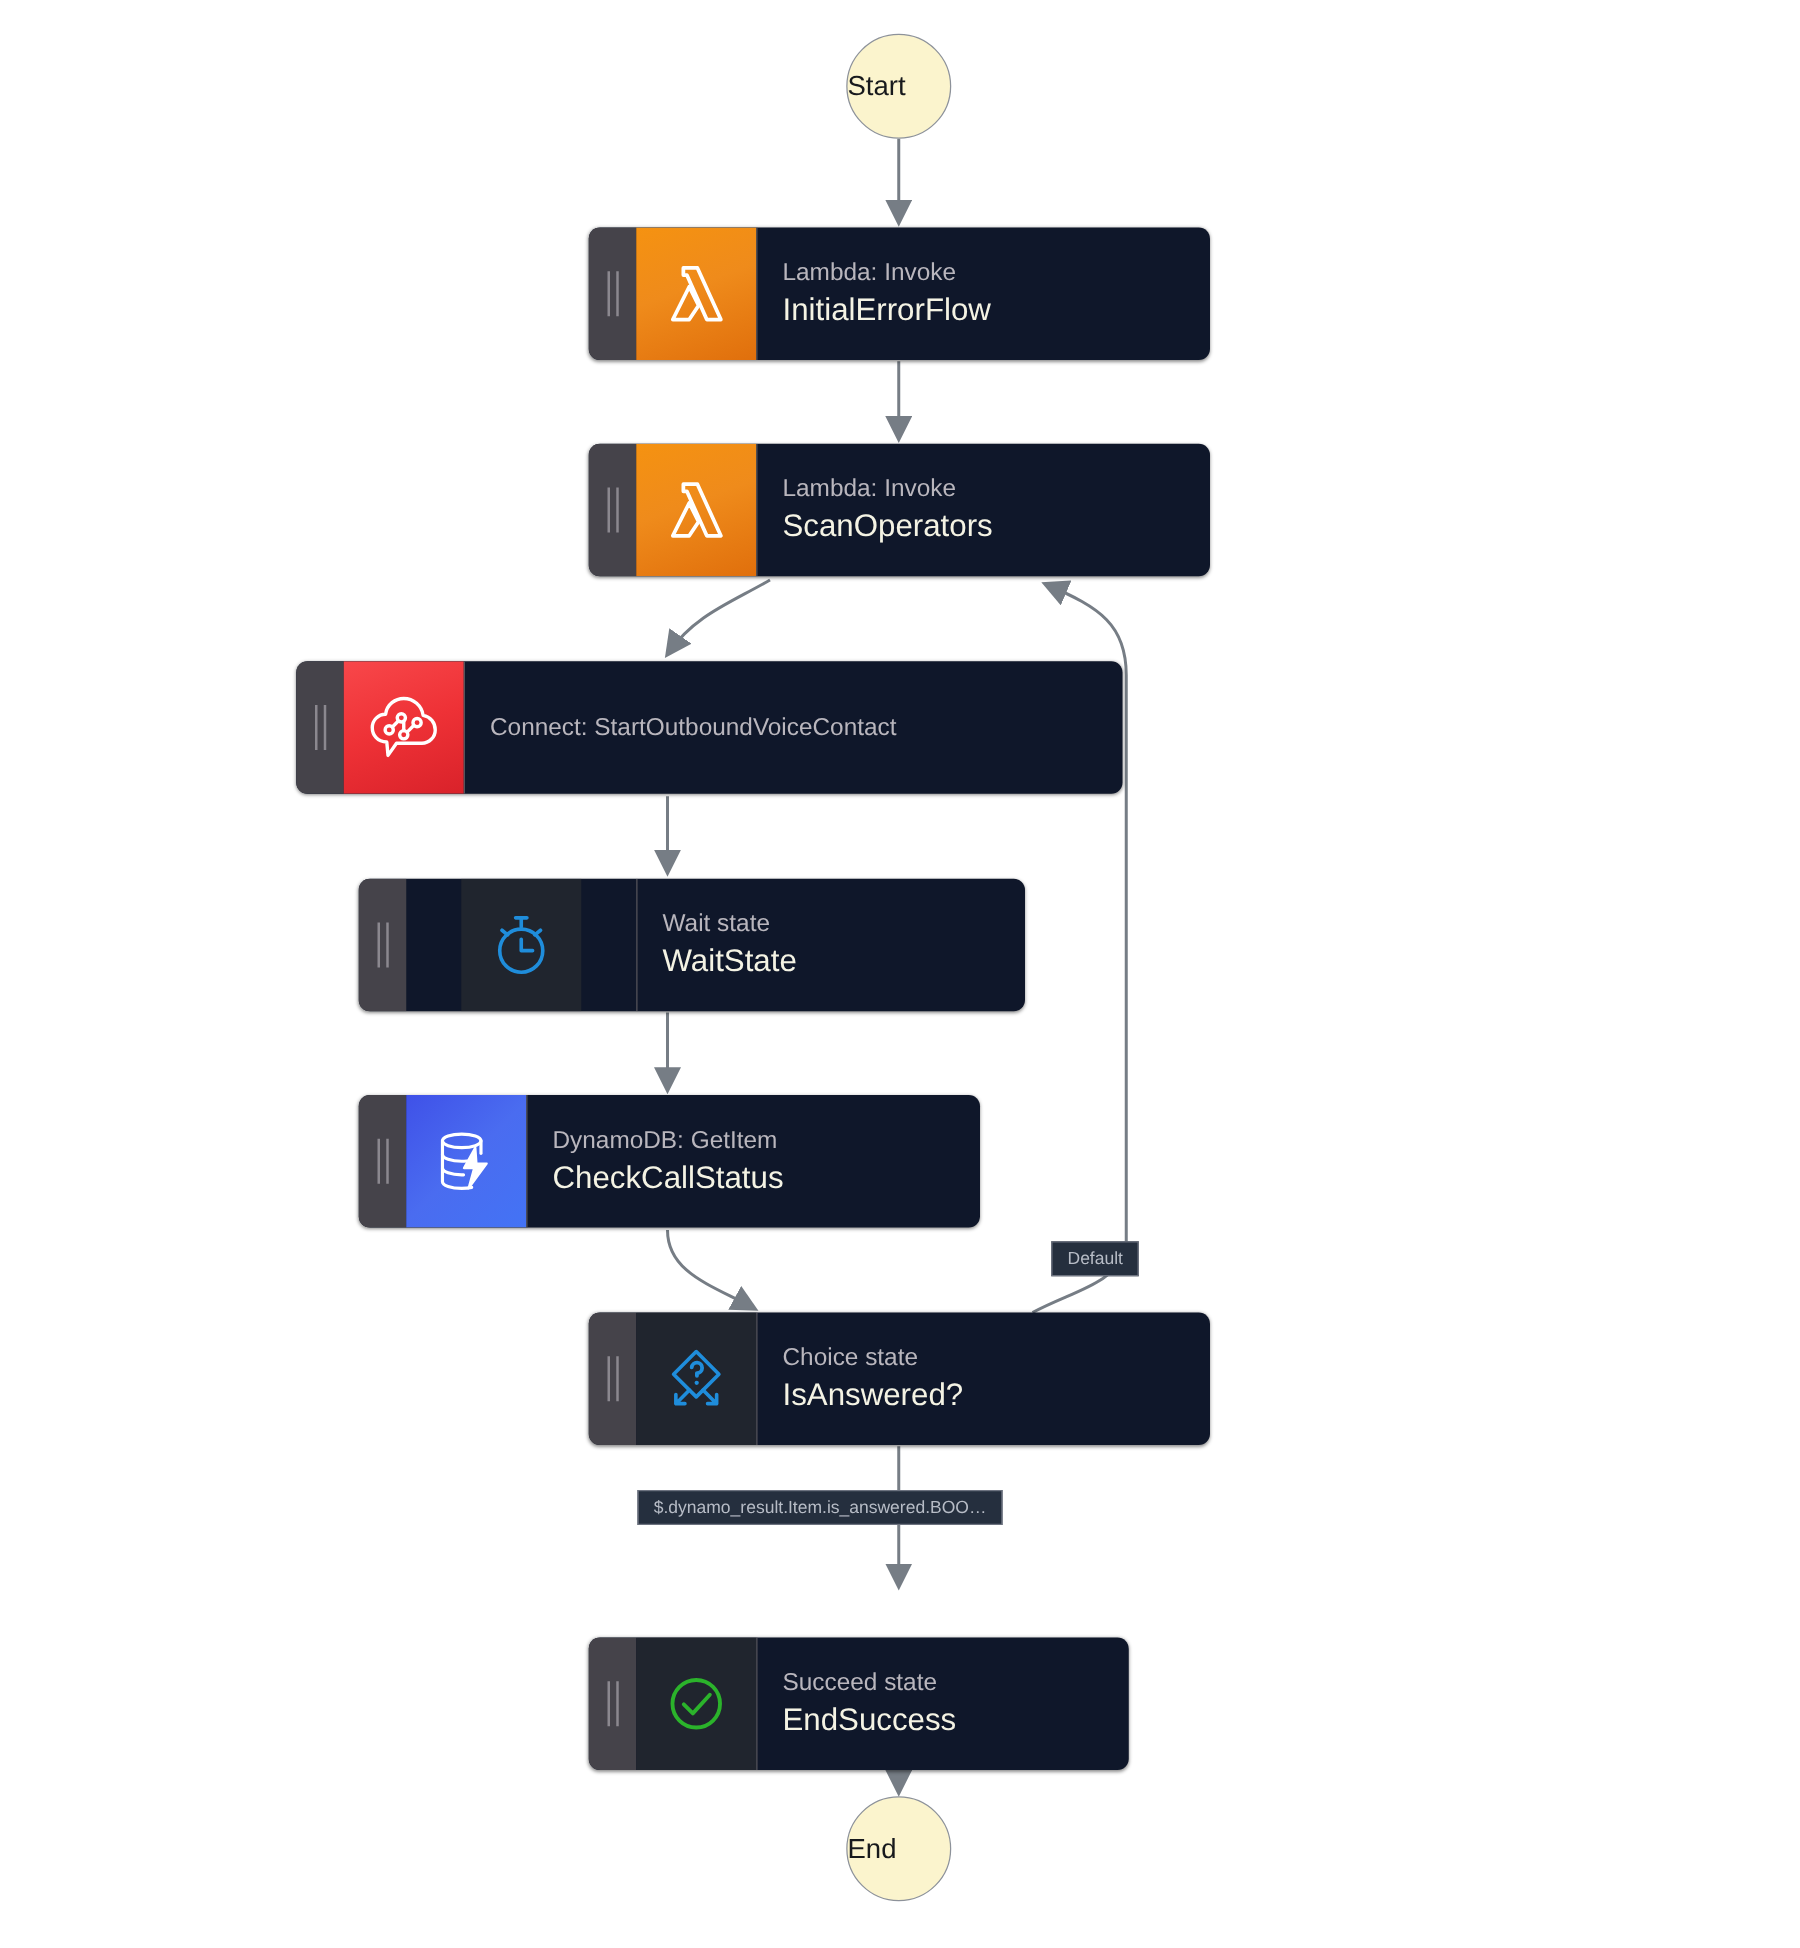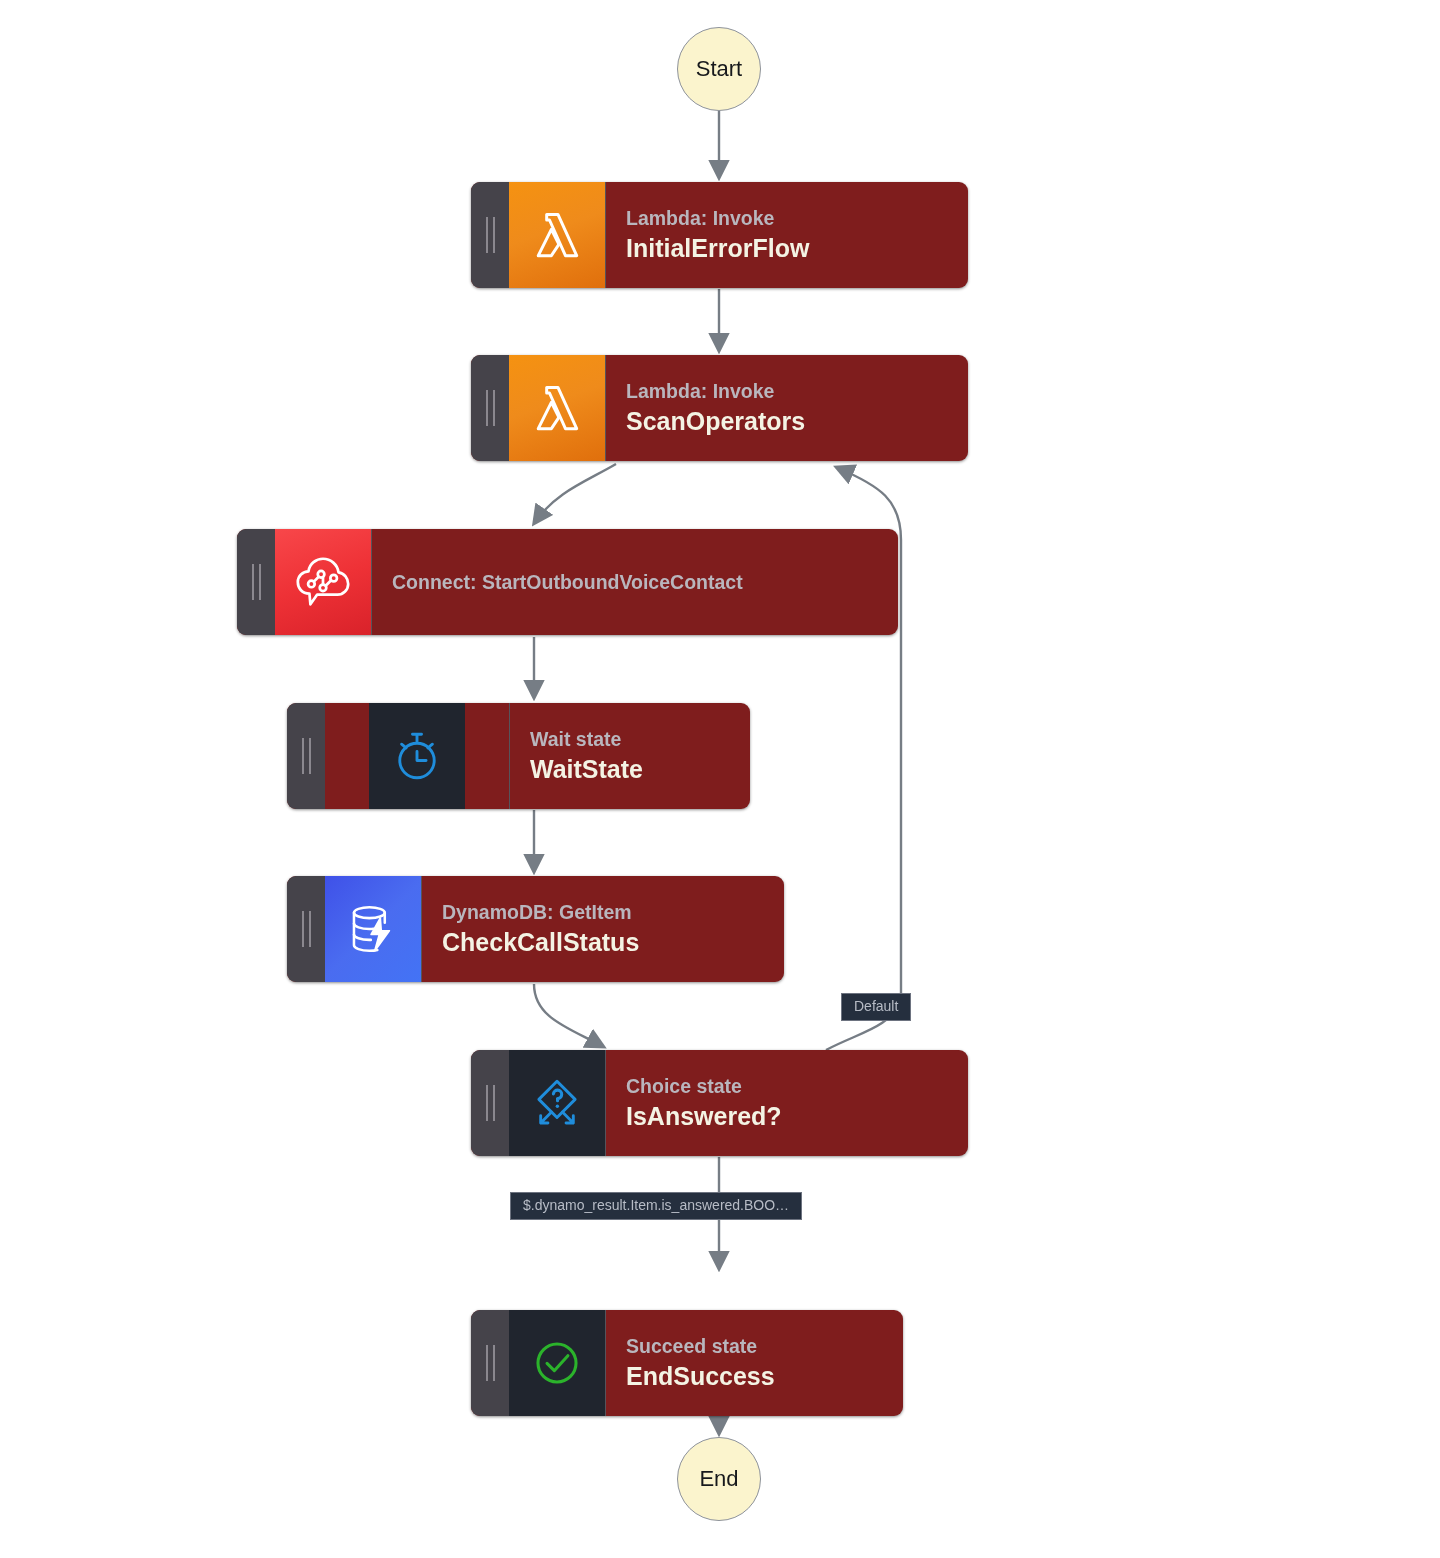--- a/index.html
+++ b/index.html
@@ -30,38 +30,36 @@
   
   .terminal {
     position: absolute;
     width: 84px;
     height: 84px;
     border-radius: 50%;
     background: #fbf4cd;
     border: 1.6px solid #8d929a;
     display: flex;
     align-items: center;
-    justify-content: center;
     font-size: 22px;
     color: #17191c;
     box-sizing: border-box;
   }
 
   
   .state {
     position: absolute;
     height: 106px;
     border-radius: 9px;
-    background: #7f1d1d;
+    background: #0f172a;
     box-shadow: 0 1px 3px rgba(0,0,0,0.45);
     display: flex;
     align-items: stretch;
     overflow: hidden;
     box-sizing: border-box;
-    font-weight: bold;
   }
   .grip {
     width: 38px;
     flex: 0 0 38px;
     background: #45434a;
     display: flex;
     align-items: center;
     justify-content: center;
     gap: 5px;
   }
@@ -212,21 +210,21 @@
         <circle cx="32" cy="38" r="3.4"></circle>
         <circle cx="43" cy="28" r="3.4"></circle>
         <path d="M22.6 31.6 L27.5 26.6 M32 27.4 L32 34.6 M34.8 35.8 L40.4 30.2"></path>
       </svg>
     </div>
     <div class="labels">
       <div class="sub">Connect: StartOutboundVoiceContact</div>
     </div>
   </div>
 
-  <div class="state" style="left:287px; top:703px; width:463px;gap:44px;">
+  <div class="state" style="left:287px; top:703px; width:533px;gap:44px;">
     <div class="grip">
         <i></i>
         <i></i>
       </div>
     <div class="icon-cell plain">
       <svg width="58" height="58" viewBox="0 0 64 64" fill="none" stroke="#1f8ddb" stroke-width="3.2" stroke-linecap="round" stroke-linejoin="round">
         <circle cx="32" cy="37" r="19"></circle>
         <path d="M32 27 L32 37 L42 37"></path>
         <path d="M27 8 h10 M32 8 v8"></path>
         <path d="M15 19 l5 4 M49 19 l-5 4"></path>

